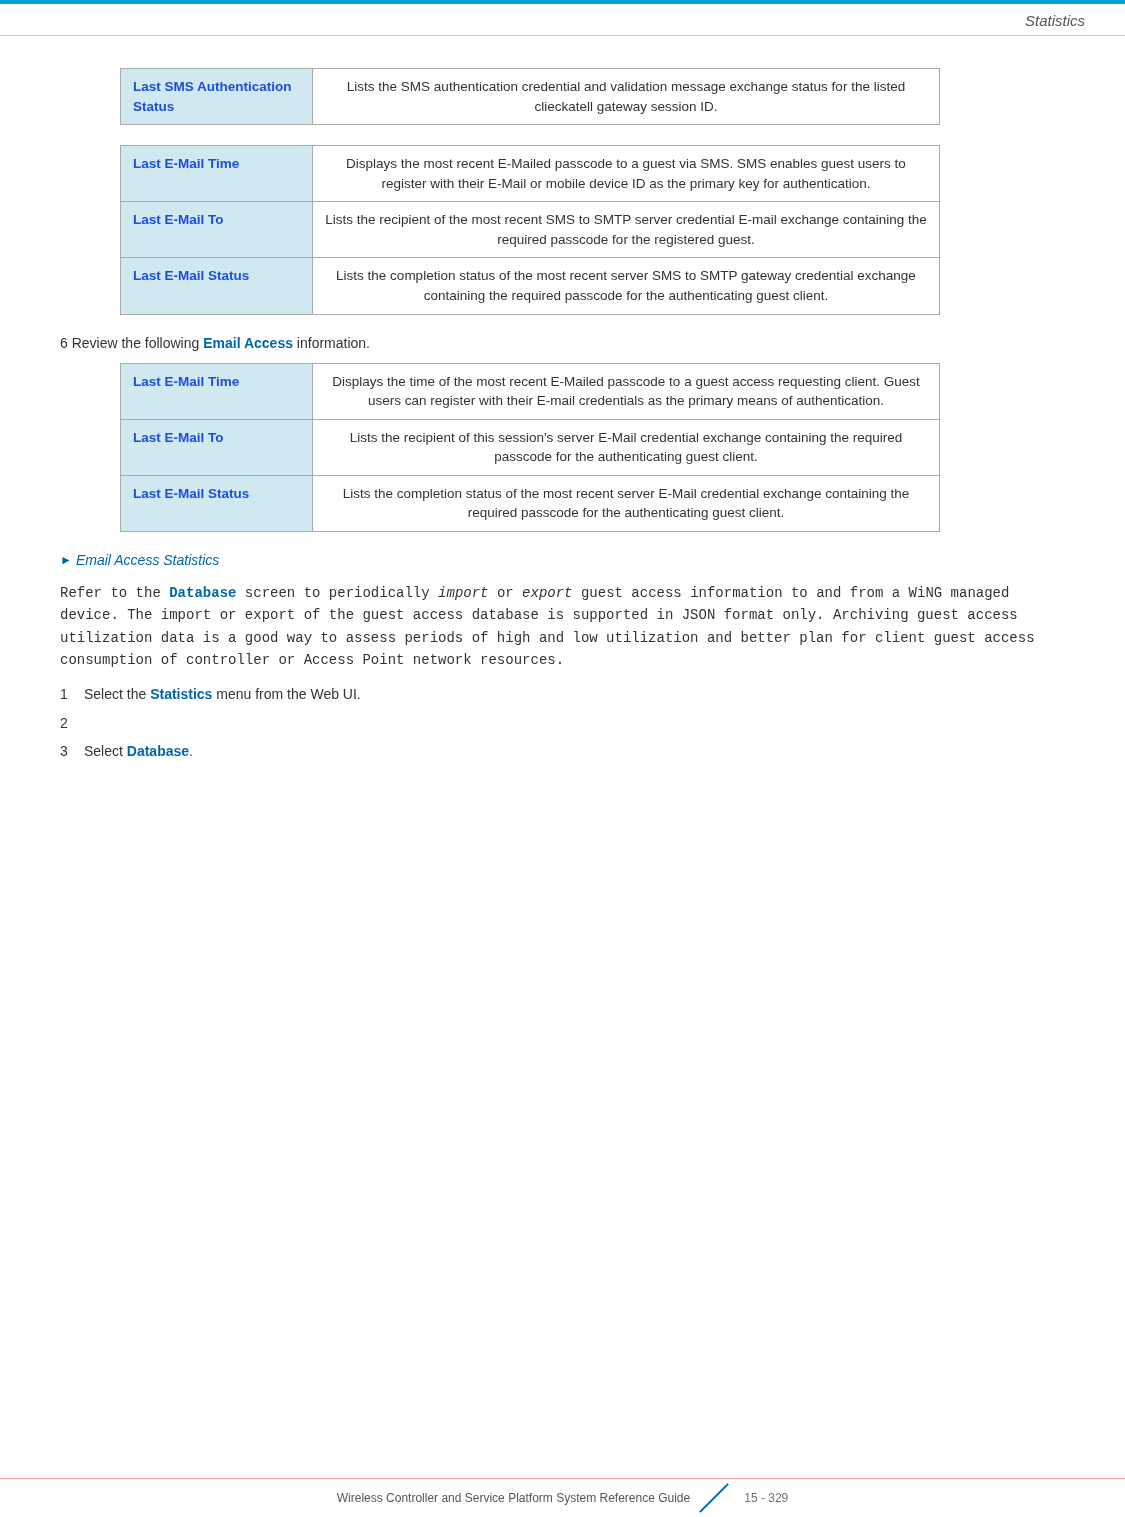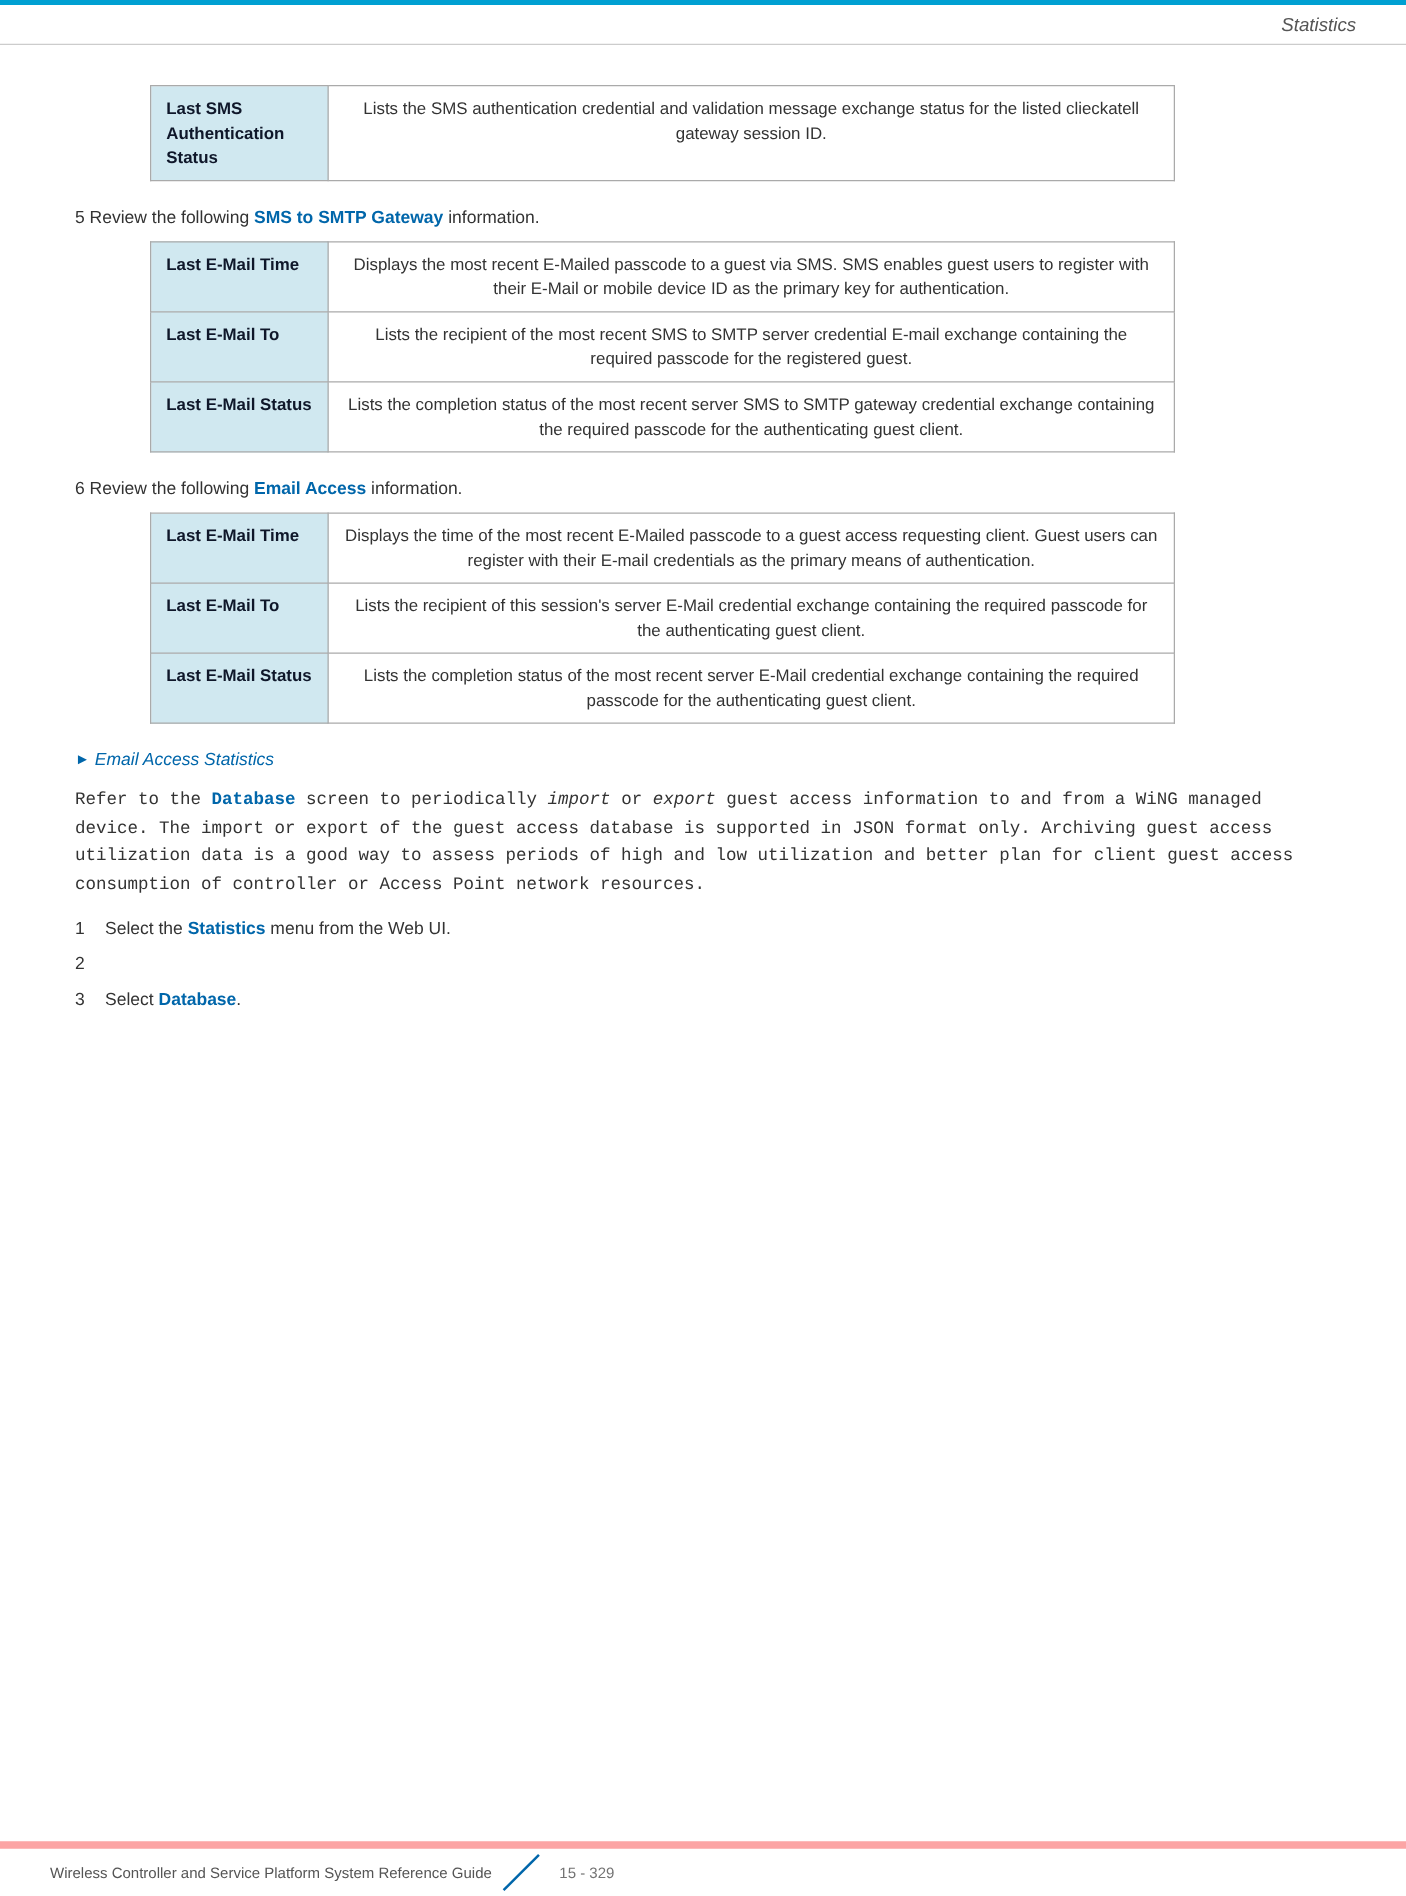--- a/index.html
+++ b/index.html
@@ -60,22 +60,22 @@
     table td {
       border: 1px solid #aaaaaa;
       padding: 8px 12px;
       vertical-align: top;
       line-height: 1.45;
     }
 
     table td:first-child {
       background-color: #d0e8f0;
       font-weight: bold;
-      width: 142px;
-      color: #0f172a;
+      width: 192px;
+      color: #1d4ed8;
     }
 
     table td:last-child {
       background-color: #ffffff;
       color: #333333;
       text-align: center;
     }
 
     .section-intro {
       font-size: 14px;
@@ -131,24 +131,24 @@
       min-width: 16px;
       font-weight: normal;
     }
 
     .footer-bar {
       position: absolute;
       bottom: 0;
       left: 0;
       right: 0;
       display: flex;
-      justify-content: flex-start;
+      justify-content: center;
       align-items: center;
       padding: 12px 40px;
-      border-top: 6px solid #fca5a5;
+      border-top: 1px solid #fca5a5;
     }
 
     .footer-left {
       font-size: 12px;
       color: #555555;
     }
 
     .footer-right {
       display: flex;
       align-items: center;
@@ -179,23 +179,20 @@
 
     <table>
       <tbody>
           <tr>
         <td>Last SMS Authentication Status</td>
         <td>Lists the SMS authentication credential and validation message exchange status for the listed clieckatell gateway session ID.</td>
       </tr>
     </tbody>
       </table>
 
-    <p class="section-intro">
-      <span>5  Review the following </span><span class="highlight-blue">SMS to SMTP Gateway</span><span> information.</span>
-    </p>
 
     <table>
       <tbody>
           <tr>
         <td>Last E-Mail Time</td>
         <td>Displays the most recent E-Mailed passcode to a guest via SMS. SMS enables guest users to register with their E-Mail or mobile device ID as the primary key for authentication.</td>
       </tr>
       <tr>
         <td>Last E-Mail To</td>
         <td>Lists the recipient of the most recent SMS to SMTP server credential E-mail exchange containing the required passcode for the registered guest.</td>

